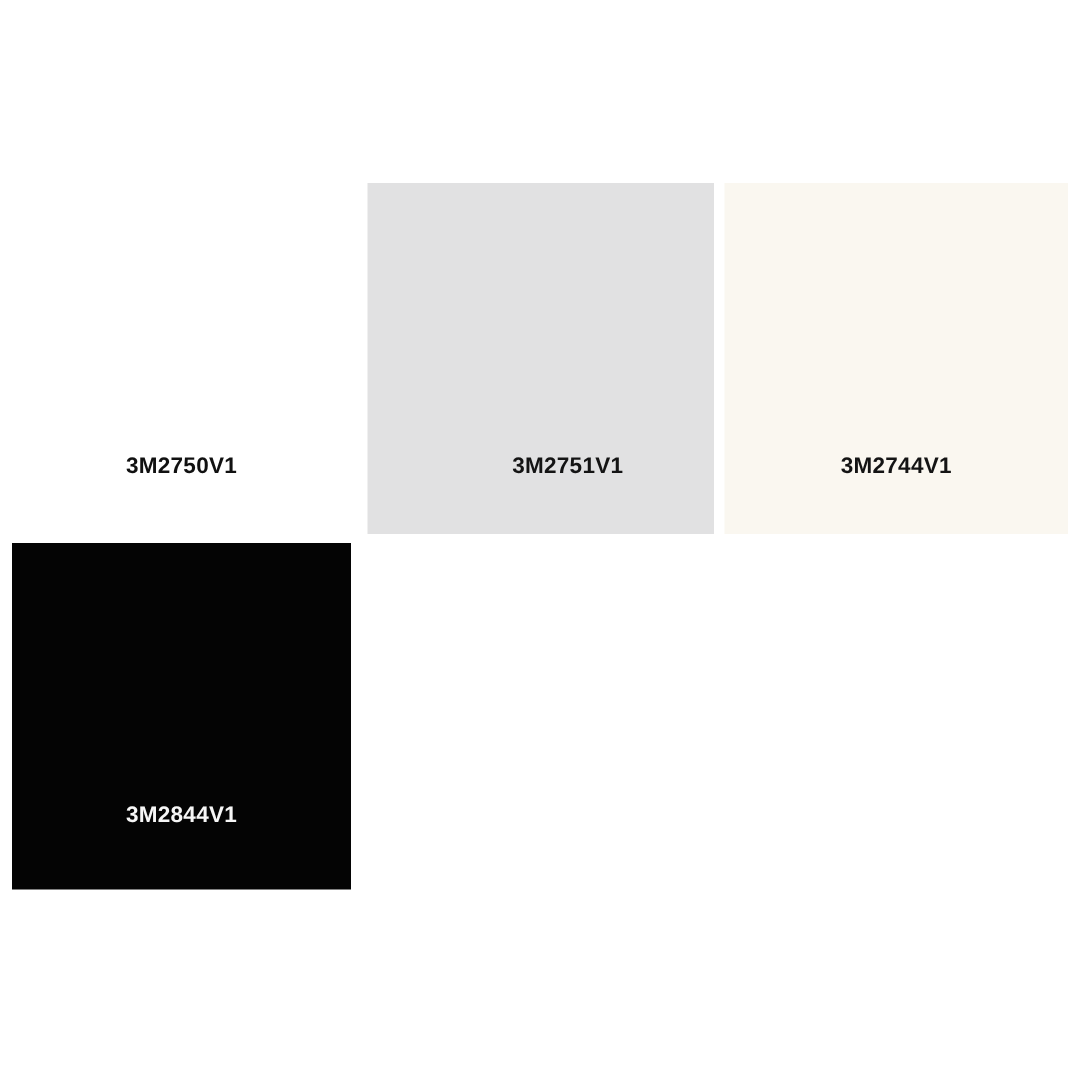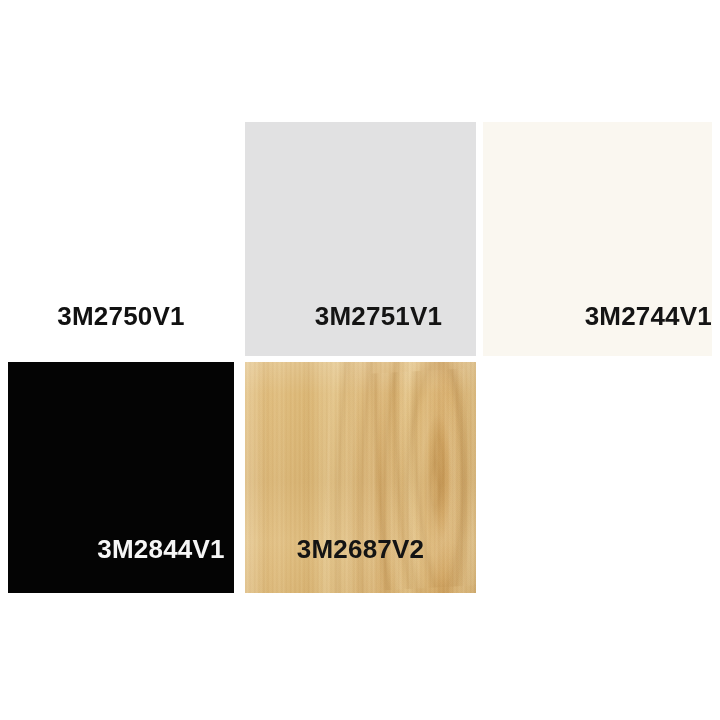--- a/index.html
+++ b/index.html
@@ -27,21 +27,21 @@
     position: absolute;
     box-sizing: border-box;
     overflow: hidden;
   }
 
   .swatch-label {
     position: absolute;
     left: 0;
     width: 100%;
     text-align: center;
-    font-size: 26px;
+    font-size: 15px;
     font-weight: bold;
     letter-spacing: 0.2px;
     line-height: 1;
     white-space: nowrap;
     z-index: 5;
   }
 
   
 
   
@@ -75,35 +75,33 @@
   #sw-2744 {
     left: 483px;
     top: 122px;
     width: 229px;
     height: 234px;
     background: #faf7f0;
   }
   #sw-2744 .swatch-label {
     top: 181px;
     color: #141414;
-    text-align: right;
   }
 
   
   #sw-2844 {
     left: 8px;
     top: 362px;
     width: 226px;
     height: 231px;
     background: #040404;
   }
   #sw-2844 .swatch-label {
     top: 174px;
     color: #f6f6f6;
-    padding-left: 40px;
   }
 
   
   #sw-2687 {
     left: 245px;
     top: 362px;
     width: 231px;
     height: 231px;
     background: #dcb877;
   }
@@ -225,23 +223,14 @@
   </div>
 
   <div class="swatch" id="sw-2744">
     <div class="swatch-label">3M2744V1</div>
   </div>
 
   <div class="swatch" id="sw-2844">
     <div class="swatch-label">3M2844V1</div>
   </div>
 
-  <div class="swatch" id="sw-2687">
-    <div class="wood-base"></div>
-    <div class="wood-bands"></div>
-    <div class="wood-fibre"></div>
-    <div class="wood-arcs"></div>
-    <div class="wood-arcs2"></div>
-    <div class="wood-shade"></div>
-    <div class="swatch-label">3M2687V2</div>
-  </div>
 
 </div>
 
 </body></html>

